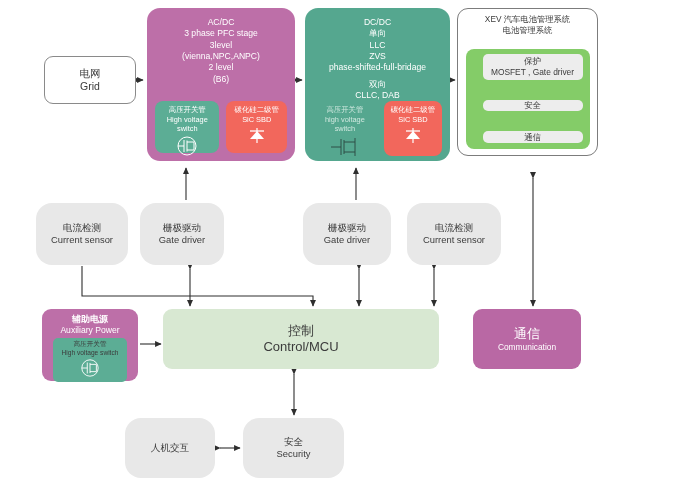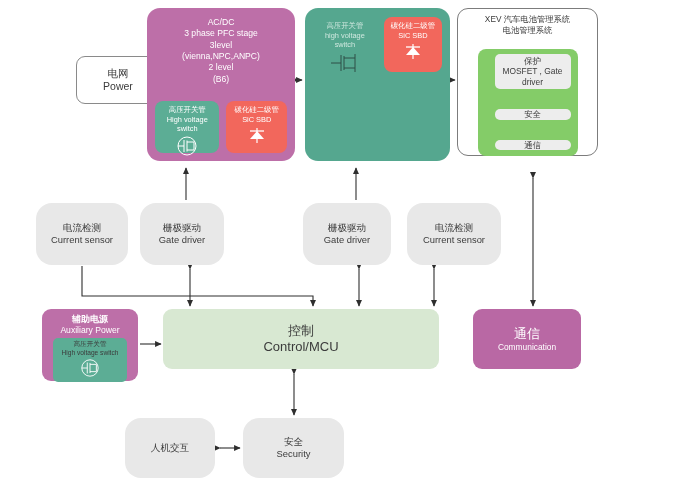--- a/index.html
+++ b/index.html
@@ -22,26 +22,25 @@
     align-items: center;
     justify-content: center;
     text-align: center;
     line-height: 1.22;
   }
   .lbl-cn { display: block; font-weight: bold; }
   .lbl-en { display: block; }
 
   
   #grid-node {
-    left: 44px; top: 56px; width: 84px; height: 48px;
+    left: 44px; top: 56px; width: 92px; height: 48px;
     border: 1.4px solid #8a8a8a;
     border-radius: 9px;
     background: #ffffff;
     font-size: 10.5px;
-    margin-left: 32px;
   }
   #grid-node .lbl-cn { font-size: 10.5px; font-weight: normal; }
   #grid-node .lbl-en { font-size: 10.5px; }
 
   
   .power-block {
     position: absolute;
     border-radius: 13px;
     padding: 9px 8px 8px 8px;
     display: flex;
@@ -109,21 +108,21 @@
   #bms-title {
     font-size: 8.3px;
     text-align: center;
     line-height: 1.3;
     color: #3b3b3b;
     margin-bottom: 13px;
   }
   #bms-green {
     background: #84cc68;
     border-radius: 8px;
-    width: 100px;
+    width: 124px;
     flex: 1 1 auto;
     padding: 5px 7px 6px 17px;
     display: flex;
     flex-direction: column;
     gap: 20px;
   }
   .bms-item {
     background: #ededed;
     border-radius: 5px;
     color: #3b3b3b;
@@ -250,21 +249,21 @@
       <line x1="533" y1="178" x2="533" y2="306" marker-start="url(#ah2)" marker-end="url(#ah)"></line>
 
       <line x1="294" y1="374" x2="294" y2="415" marker-start="url(#ah2)" marker-end="url(#ah)"></line>
 
       <line x1="220" y1="448" x2="240" y2="448" marker-start="url(#ah2)" marker-end="url(#ah)"></line>
     </g>
   </svg>
 
   <div class="node" id="grid-node">
     <span class="lbl-cn">电网</span>
-    <span class="lbl-en">Power</span>
+    <span class="lbl-en">Grid</span>
   </div>
 
   <div class="power-block" id="acdc-block">
     <div class="power-title">
       <span>AC/DC</span><br>
       <span>3 phase PFC stage</span><br>
       <span>3level</span><br>
       <span>(vienna,NPC,ANPC)</span><br>
       <span>2 level</span><br>
       <span>(B6)</span>
@@ -293,20 +292,30 @@
             <line x1="12" y1="2" x2="12" y2="17" stroke="#ffffff" stroke-width="1.2"></line>
             <path d="M5,13 L19,13 L12,5 z" fill="#ffffff"></path>
             <line x1="5" y1="5" x2="19" y2="5" stroke="#ffffff" stroke-width="1.3"></line>
           </svg>
         </span>
       </div>
     </div>
   </div>
 
   <div class="power-block" id="dcdc-block">
+    <div class="power-title">
+      <span>DC/DC</span><br>
+      <span>单向</span><br>
+      <span>LLC</span><br>
+      <span>ZVS</span><br>
+      <span>phase-shifted-full-bridage</span>
+      <span class="gap"></span>
+      <span>双向</span><br>
+      <span>CLLC, DAB</span>
+    </div>
     <div class="sub-row">
       <div class="sub-chip" id="dcdc-sw">
         <span class="chip-cn">高压开关管</span>
         <span class="chip-en">high voltage switch</span>
         <span class="chip-sym">
           <svg width="34" height="24" viewBox="0 0 34 24">
             <line x1="3" y1="12" x2="13" y2="12" stroke="#2f4f46" stroke-width="1"></line>
             <line x1="13" y1="4" x2="13" y2="20" stroke="#2f4f46" stroke-width="1"></line>
             <line x1="16" y1="5" x2="16" y2="19" stroke="#2f4f46" stroke-width="1"></line>
             <line x1="16" y1="7" x2="27" y2="7" stroke="#2f4f46" stroke-width="1"></line>

